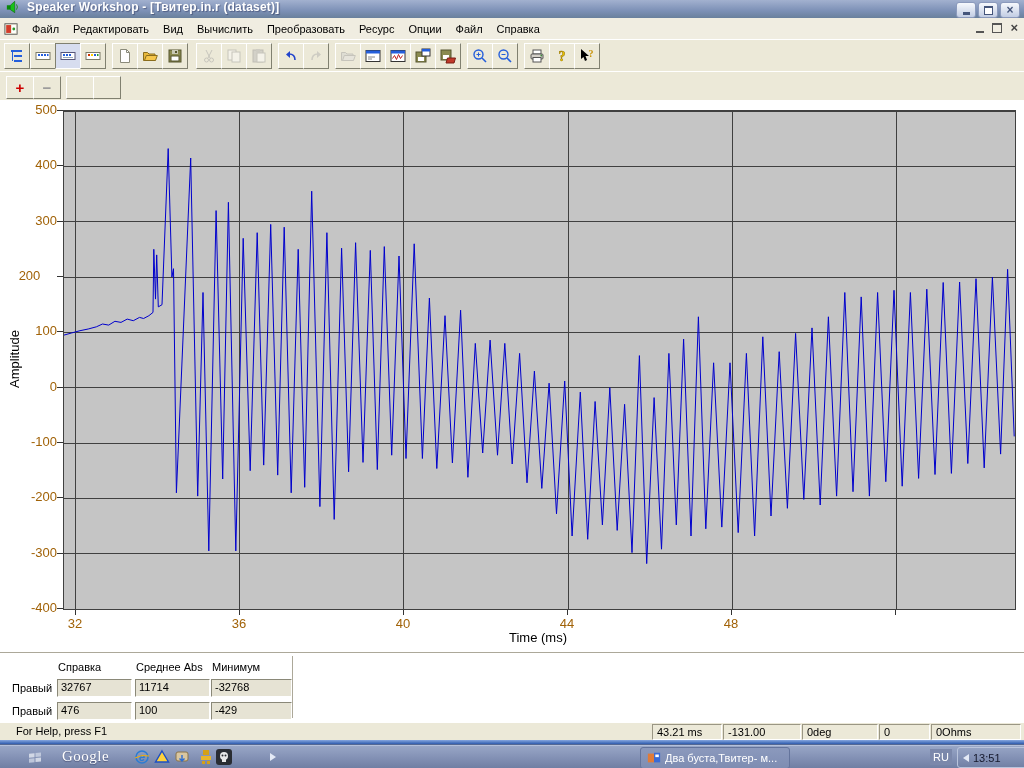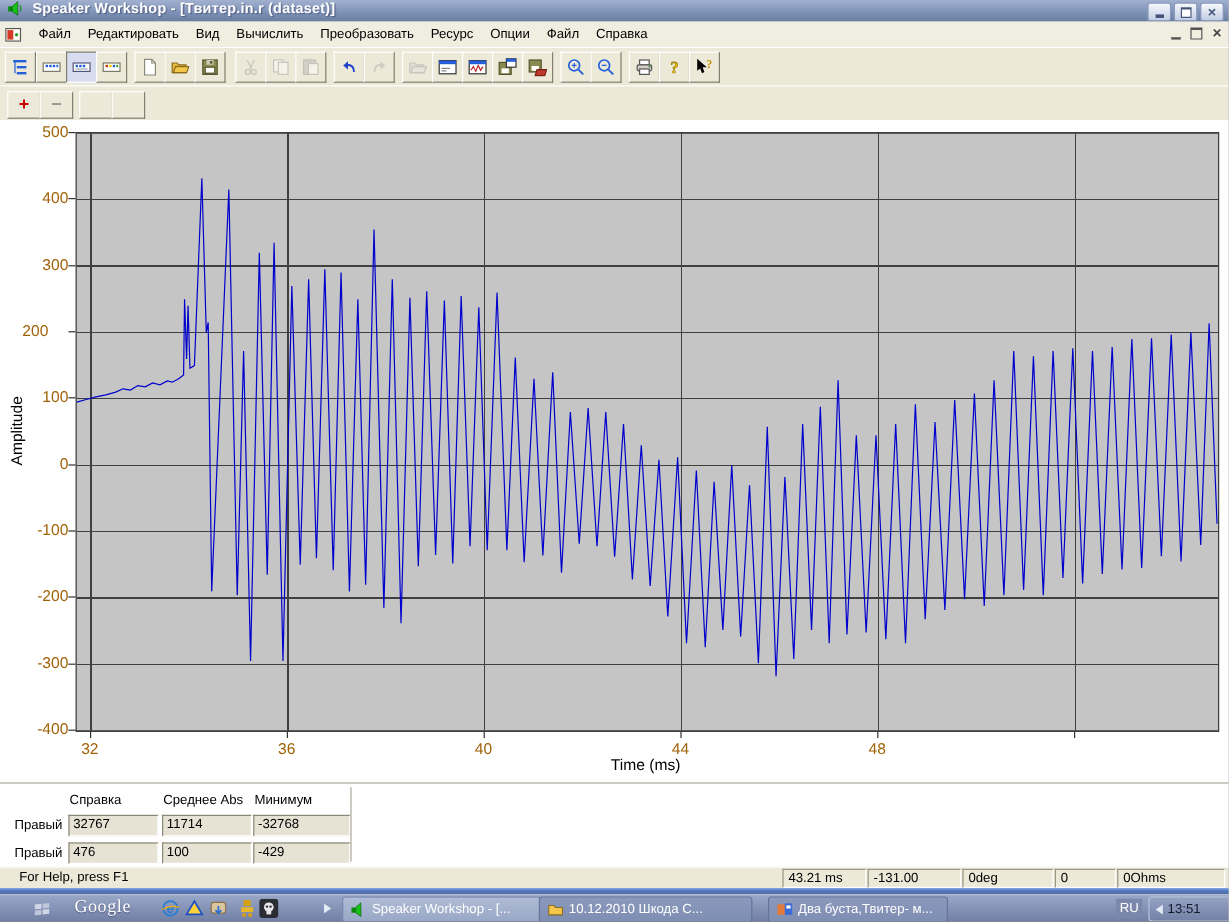--- a/index.html
+++ b/index.html
@@ -414,33 +414,20 @@
       </svg>
     <svg class="ql-icon" style="left:216px" viewBox="0 0 16 16">
       <rect x="0" y="0" width="16" height="16" rx="3" fill="#2a2d33"></rect>
       <circle cx="8" cy="7" r="4" fill="#e8e8e8"></circle>
         <rect x="6" y="10" width="4" height="3" fill="#e8e8e8"></rect>
       <circle cx="6.5" cy="6.5" r="1" fill="#2a2d33"></circle>
         <circle cx="9.5" cy="6.5" r="1" fill="#2a2d33"></circle>
       </svg>
     <span class="expand-arrow"></span>
 
-    <div class="task-btn active" style="left:285px;width:152px">
-      <svg width="14" height="14" viewBox="0 0 16 16">
-        <rect x="1" y="6" width="4" height="5" fill="#0a8a0a"></rect>
-        <path d="M5 6l5-4.5v13L5 11z" fill="#17c317" stroke="#045804" stroke-width=".6"></path>
-        </svg>
-      <span>Speaker Workshop - [...</span>
-    </div>
-    <div class="task-btn" style="left:449px;width:164px">
-      <svg width="14" height="14" viewBox="0 0 16 16">
-        <path d="M1.5 13v-9h5l1.5 2h6.5v7z" fill="#f6c64a" stroke="#8a6d1c"></path>
-        </svg>
-      <span>10.12.2010 Шкода С...</span>
-    </div>
     <div class="task-btn" style="left:640px;width:136px">
       <svg width="14" height="14" viewBox="0 0 16 16">
         <rect x="1" y="3" width="7" height="10" fill="#e07b39"></rect>
           <rect x="8" y="2" width="7" height="11" fill="#3a6bd6"></rect>
         <rect x="9.5" y="4" width="4" height="3" fill="#fff"></rect>
         </svg>
       <span>Два буста,Твитер- м...</span>
     </div>
 
     <div id="lang-indicator">RU</div>

